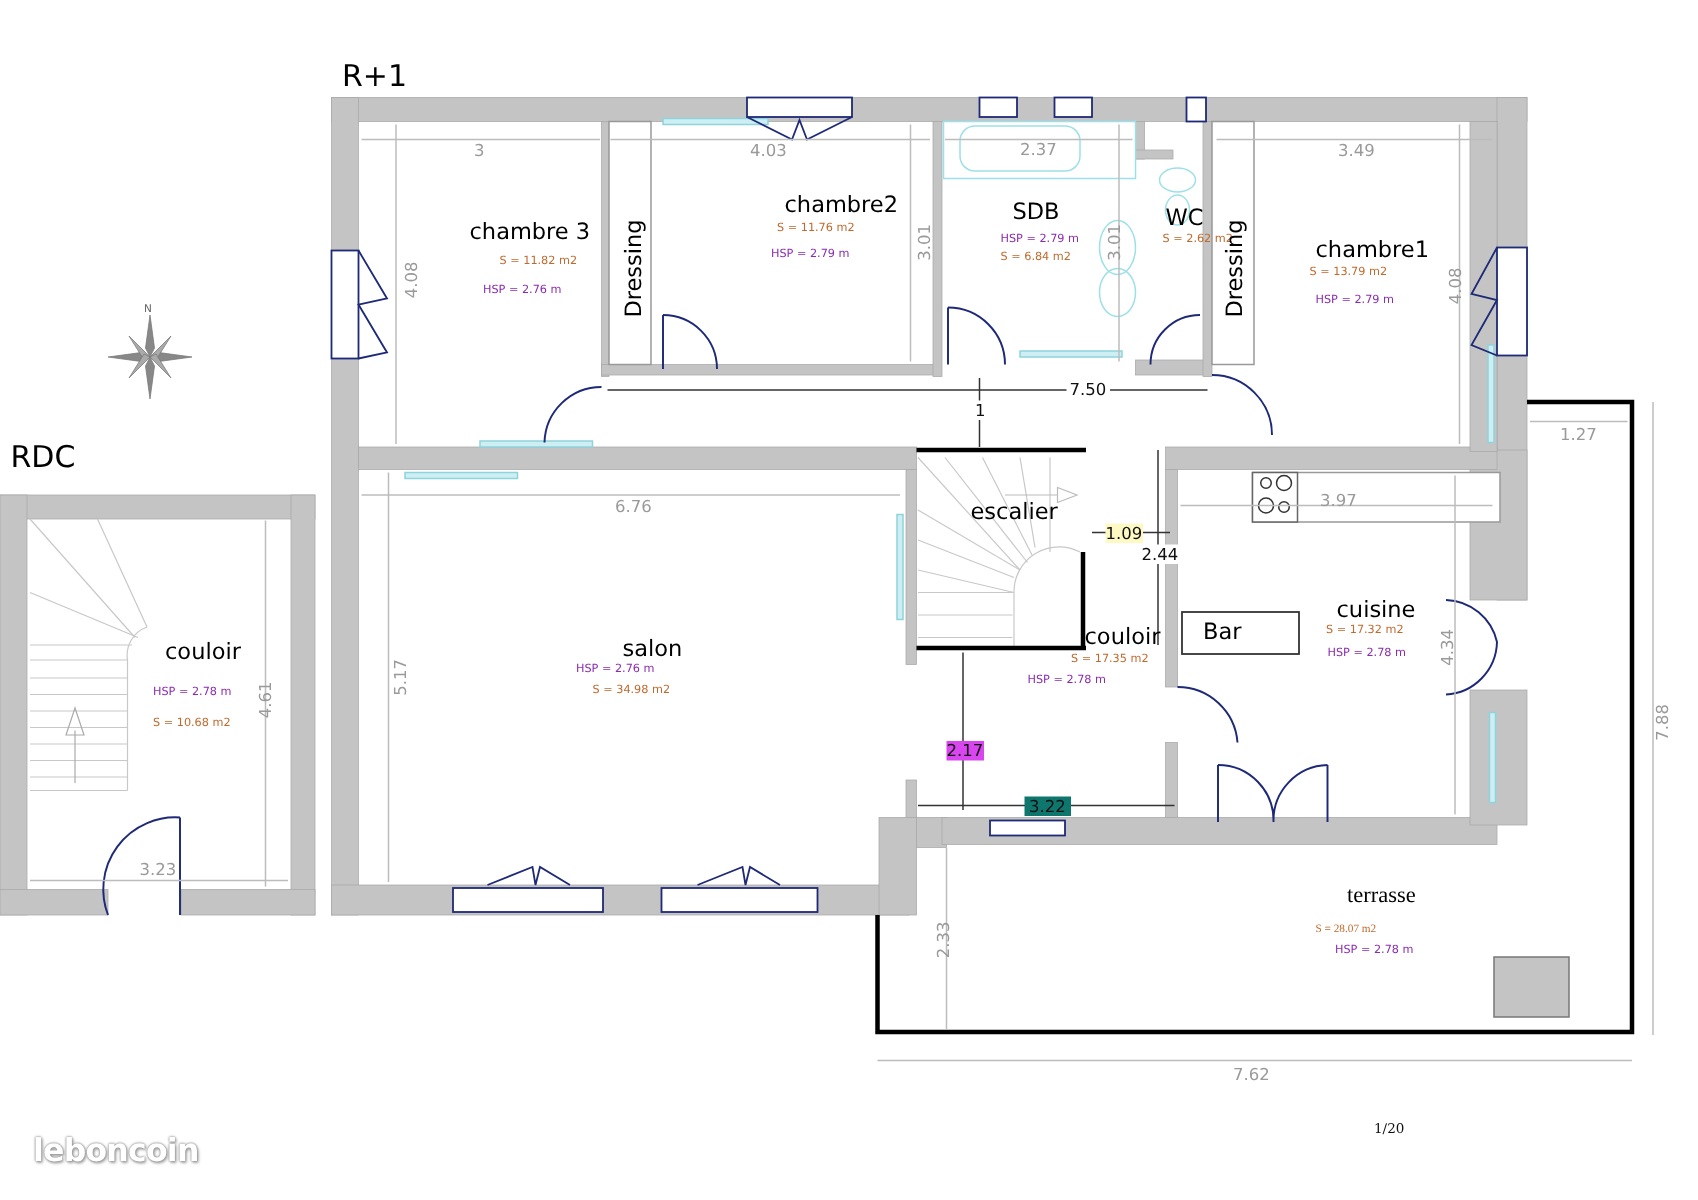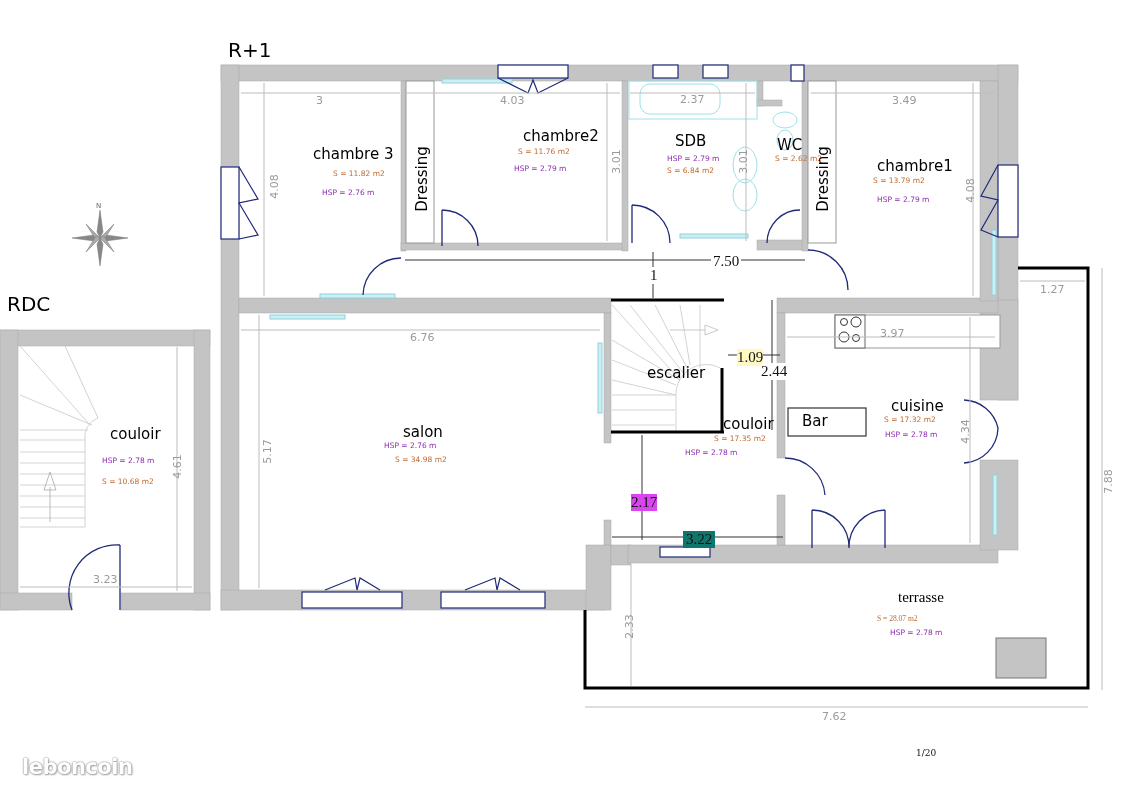--- a/index.html
+++ b/index.html
@@ -3,21 +3,21 @@
 <meta charset="utf-8">
 <style>
   html, body { margin:0; padding:0; background:#fff; }
   body { width:1132px; height:800px; position:relative; overflow:hidden; font-family:"DejaVu Sans", sans-serif; }
   svg.plan { position:absolute; left:0; top:0; }
   .lbl { position:absolute; white-space:nowrap; color:#000; }
   .room { font-size:15px; }
   .area { font-size:7.5px; color:#c06a2e; }
   .hsp { font-size:7.5px; color:#8b2cb0; }
   .dim { font-size:11px; color:#9a9a9a; }
-  .dimb { font-size:15px; color:#111;font-family:Liberation Serif, serif; }
+  .dimb { font-size:11px; color:#111; }
   .vert { transform:rotate(-90deg); transform-origin:center; }
   .level { font-size:20px; }
   .logo { font-family:"DejaVu Sans", sans-serif; font-size:21px; color:#fff; font-weight:bold; letter-spacing:-0.5px;
           text-shadow: 0 0 1px #888, 0 0 2px #999, 1px 1px 2px #aaa; }
   .page { font-family:"DejaVu Serif", serif; font-size:9px; color:#111; }
 </style>
 </head>
 <body>
 
 <svg class="plan" width="1132" height="800" viewBox="0 0 1132 800">
@@ -251,27 +251,27 @@
 
 <div class="lbl room" style="left:877px;top:157px;">chambre1</div>
 <div class="lbl area" style="left:873px;top:176px;">S = 13.79 m2</div>
 <div class="lbl hsp" style="left:877px;top:195px;">HSP = 2.79 m</div>
 <div class="lbl dim" style="left:892px;top:94px;">3.49</div>
 <div class="lbl dim vert" style="left:958px;top:184px;">4.08</div>
 
 <div class="lbl dimb" style="left:711px;top:253px;background:#fff;padding:0 2px;">7.50</div>
 <div class="lbl dimb" style="left:650px;top:267px;background:#fff;">1</div>
 
-<div class="lbl room" style="left:403px;top:423px;text-align:center;">salon</div>
+<div class="lbl room" style="left:415px;top:423px;text-align:center;">salon</div>
 <div class="lbl hsp" style="left:384px;top:441px;">HSP = 2.76 m</div>
 <div class="lbl area" style="left:395px;top:455px;">S = 34.98 m2</div>
 <div class="lbl dim" style="left:410px;top:331px;">6.76</div>
 <div class="lbl dim vert" style="left:255px;top:445px;">5.17</div>
 
-<div class="lbl room" style="left:647px;top:364px;">escalier</div>
+<div class="lbl room" style="left:647px;top:332px;">escalier</div>
 <div class="lbl dimb" style="left:737px;top:349px;background:#fef9c3;">1.09</div>
 <div class="lbl dimb" style="left:761px;top:363px;background:#fff;">2.44</div>
 
 <div class="lbl room" style="left:723px;top:415px;">couloir</div>
 <div class="lbl area" style="left:714px;top:434px;">S = 17.35 m2</div>
 <div class="lbl hsp" style="left:685px;top:448px;">HSP = 2.78 m</div>
 <div class="lbl dimb" style="left:631px;top:494px;background:#d946ef;">2.17</div>
 <div class="lbl dimb" style="left:683px;top:531px;background:#0f766e;padding:0 3px;">3.22</div>
 
 <div class="lbl room" style="left:891px;top:397px;">cuisine</div>

